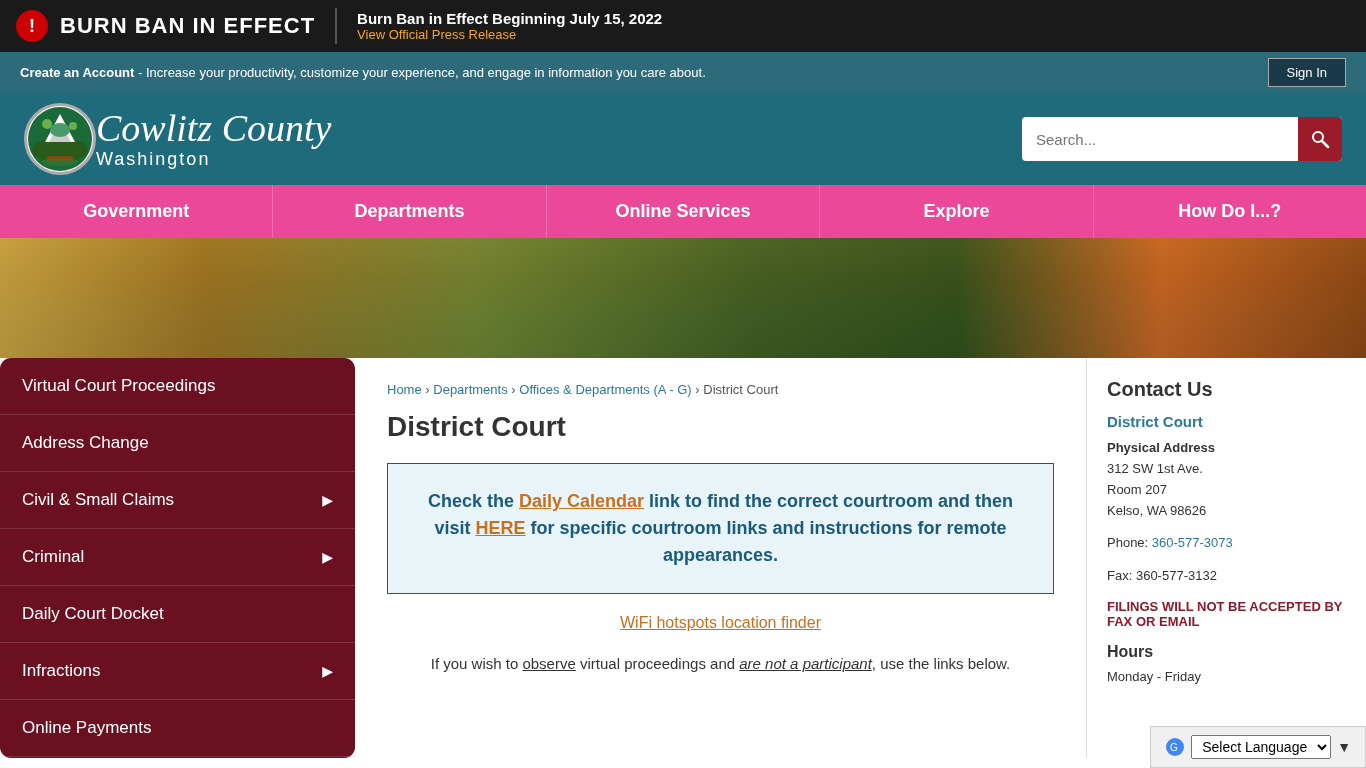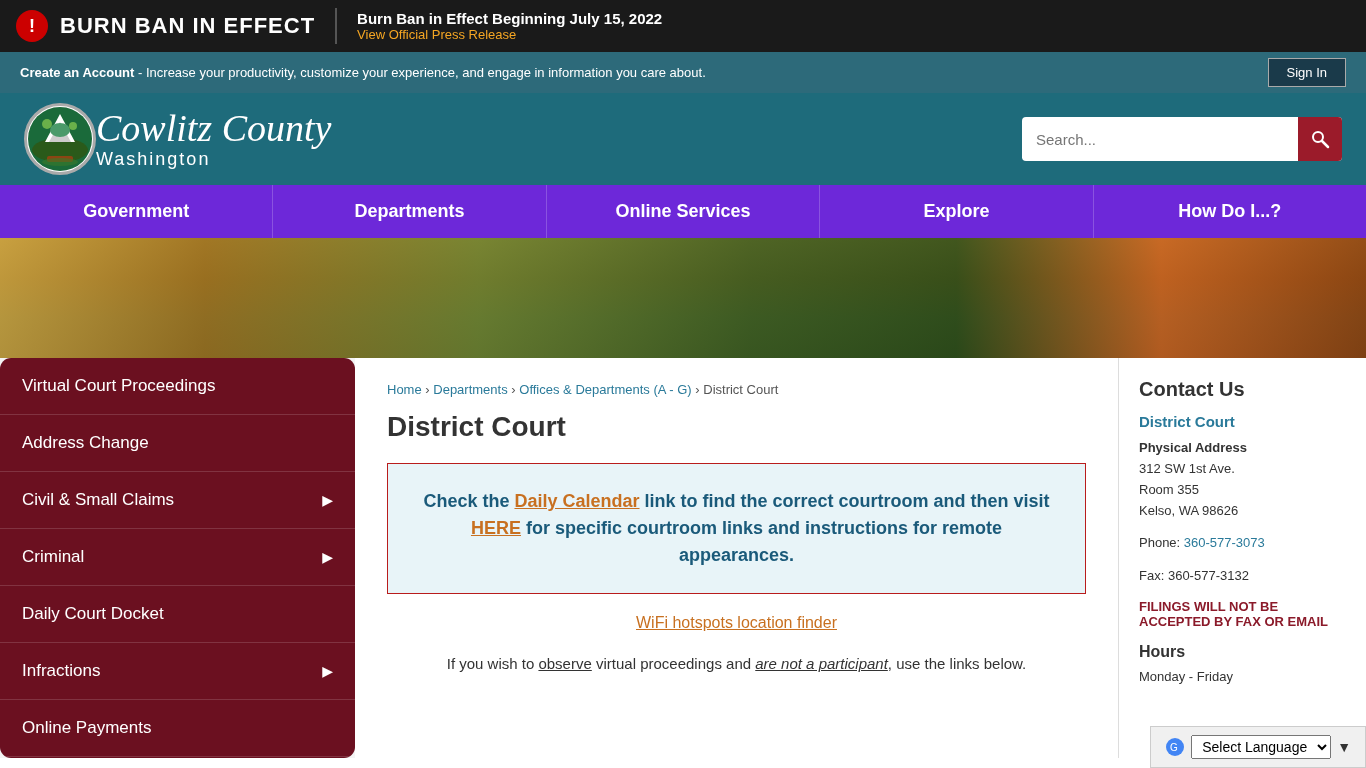--- a/index.html
+++ b/index.html
@@ -78,21 +78,21 @@
     .search-input {
       border: none; outline: none; padding: 10px 14px; font-size: 15px; flex: 1; color: #999;
     }
     .search-btn {
       background: #9b1b2a; border: none; width: 44px; height: 44px;
       display: flex; align-items: center; justify-content: center; cursor: pointer;
     }
 
     
     .main-nav {
-      background: #6d28d9;
+      background: #ec4899;
       display: flex; align-items: stretch;
     }
     .nav-item {
       flex: 1; text-align: center;
       color: white; font-size: 18px; font-weight: bold;
       padding: 16px 10px; cursor: pointer;
       display: flex; align-items: center; justify-content: center;
       border-right: 1px solid rgba(255,255,255,0.2);
     }
     .nav-item:last-child { border-right: none; }
@@ -149,21 +149,21 @@
     
     .wifi-link { text-align: center; margin-bottom: 20px; }
     .wifi-link a { color: #c87020; font-size: 16px; }
 
     
     .body-text { font-size: 15px; line-height: 1.6; color: #333; text-align: center; }
     .body-text u { text-decoration: underline; }
 
     
     .right-panel {
-      width: 248px; flex-shrink: 0;
+      width: 280px; flex-shrink: 0;
       background: white; padding: 20px; border-left: 1px solid #ddd;
     }
     .contact-title { font-size: 20px; font-weight: bold; color: #333; margin-bottom: 12px; }
     .contact-subtitle { color: #2a7a9a; font-size: 15px; font-weight: bold; margin-bottom: 10px; }
     .contact-label { font-weight: bold; font-size: 13px; margin-bottom: 4px; }
     .contact-info { font-size: 13px; color: #333; line-height: 1.6; margin-bottom: 12px; }
     .contact-info a { color: #2a7a9a; text-decoration: none; }
     .fax-notice { color: #8b1a2a; font-weight: bold; font-size: 13px; margin: 10px 0 14px 0; text-transform: uppercase; }
     .hours-title { font-size: 16px; font-weight: bold; color: #333; margin-bottom: 6px; }
 
@@ -299,21 +299,21 @@
       If you wish to <u>observe</u> virtual proceedings and <u><em>are not a participant</em></u>, use the links below.
     </p>
   </main>
 
   <aside class="right-panel">
     <h2 class="contact-title">Contact Us</h2>
     <div class="contact-subtitle">District Court</div>
     <div class="contact-label">Physical Address</div>
     <div class="contact-info">
       <span>312 SW 1st Ave.</span><br>
-      <span>Room 355</span><br>
+      <span>Room 207</span><br>
       <span>Kelso, WA 98626</span>
     </div>
     <div class="contact-info">
       <span>Phone:</span> <a href="#">360-577-3073</a>
     </div>
     <div class="contact-info">
       <span>Fax:</span> <span>360-577-3132</span>
     </div>
     <div class="fax-notice">FILINGS WILL NOT BE ACCEPTED BY FAX OR EMAIL</div>
     <div class="hours-title">Hours</div>

